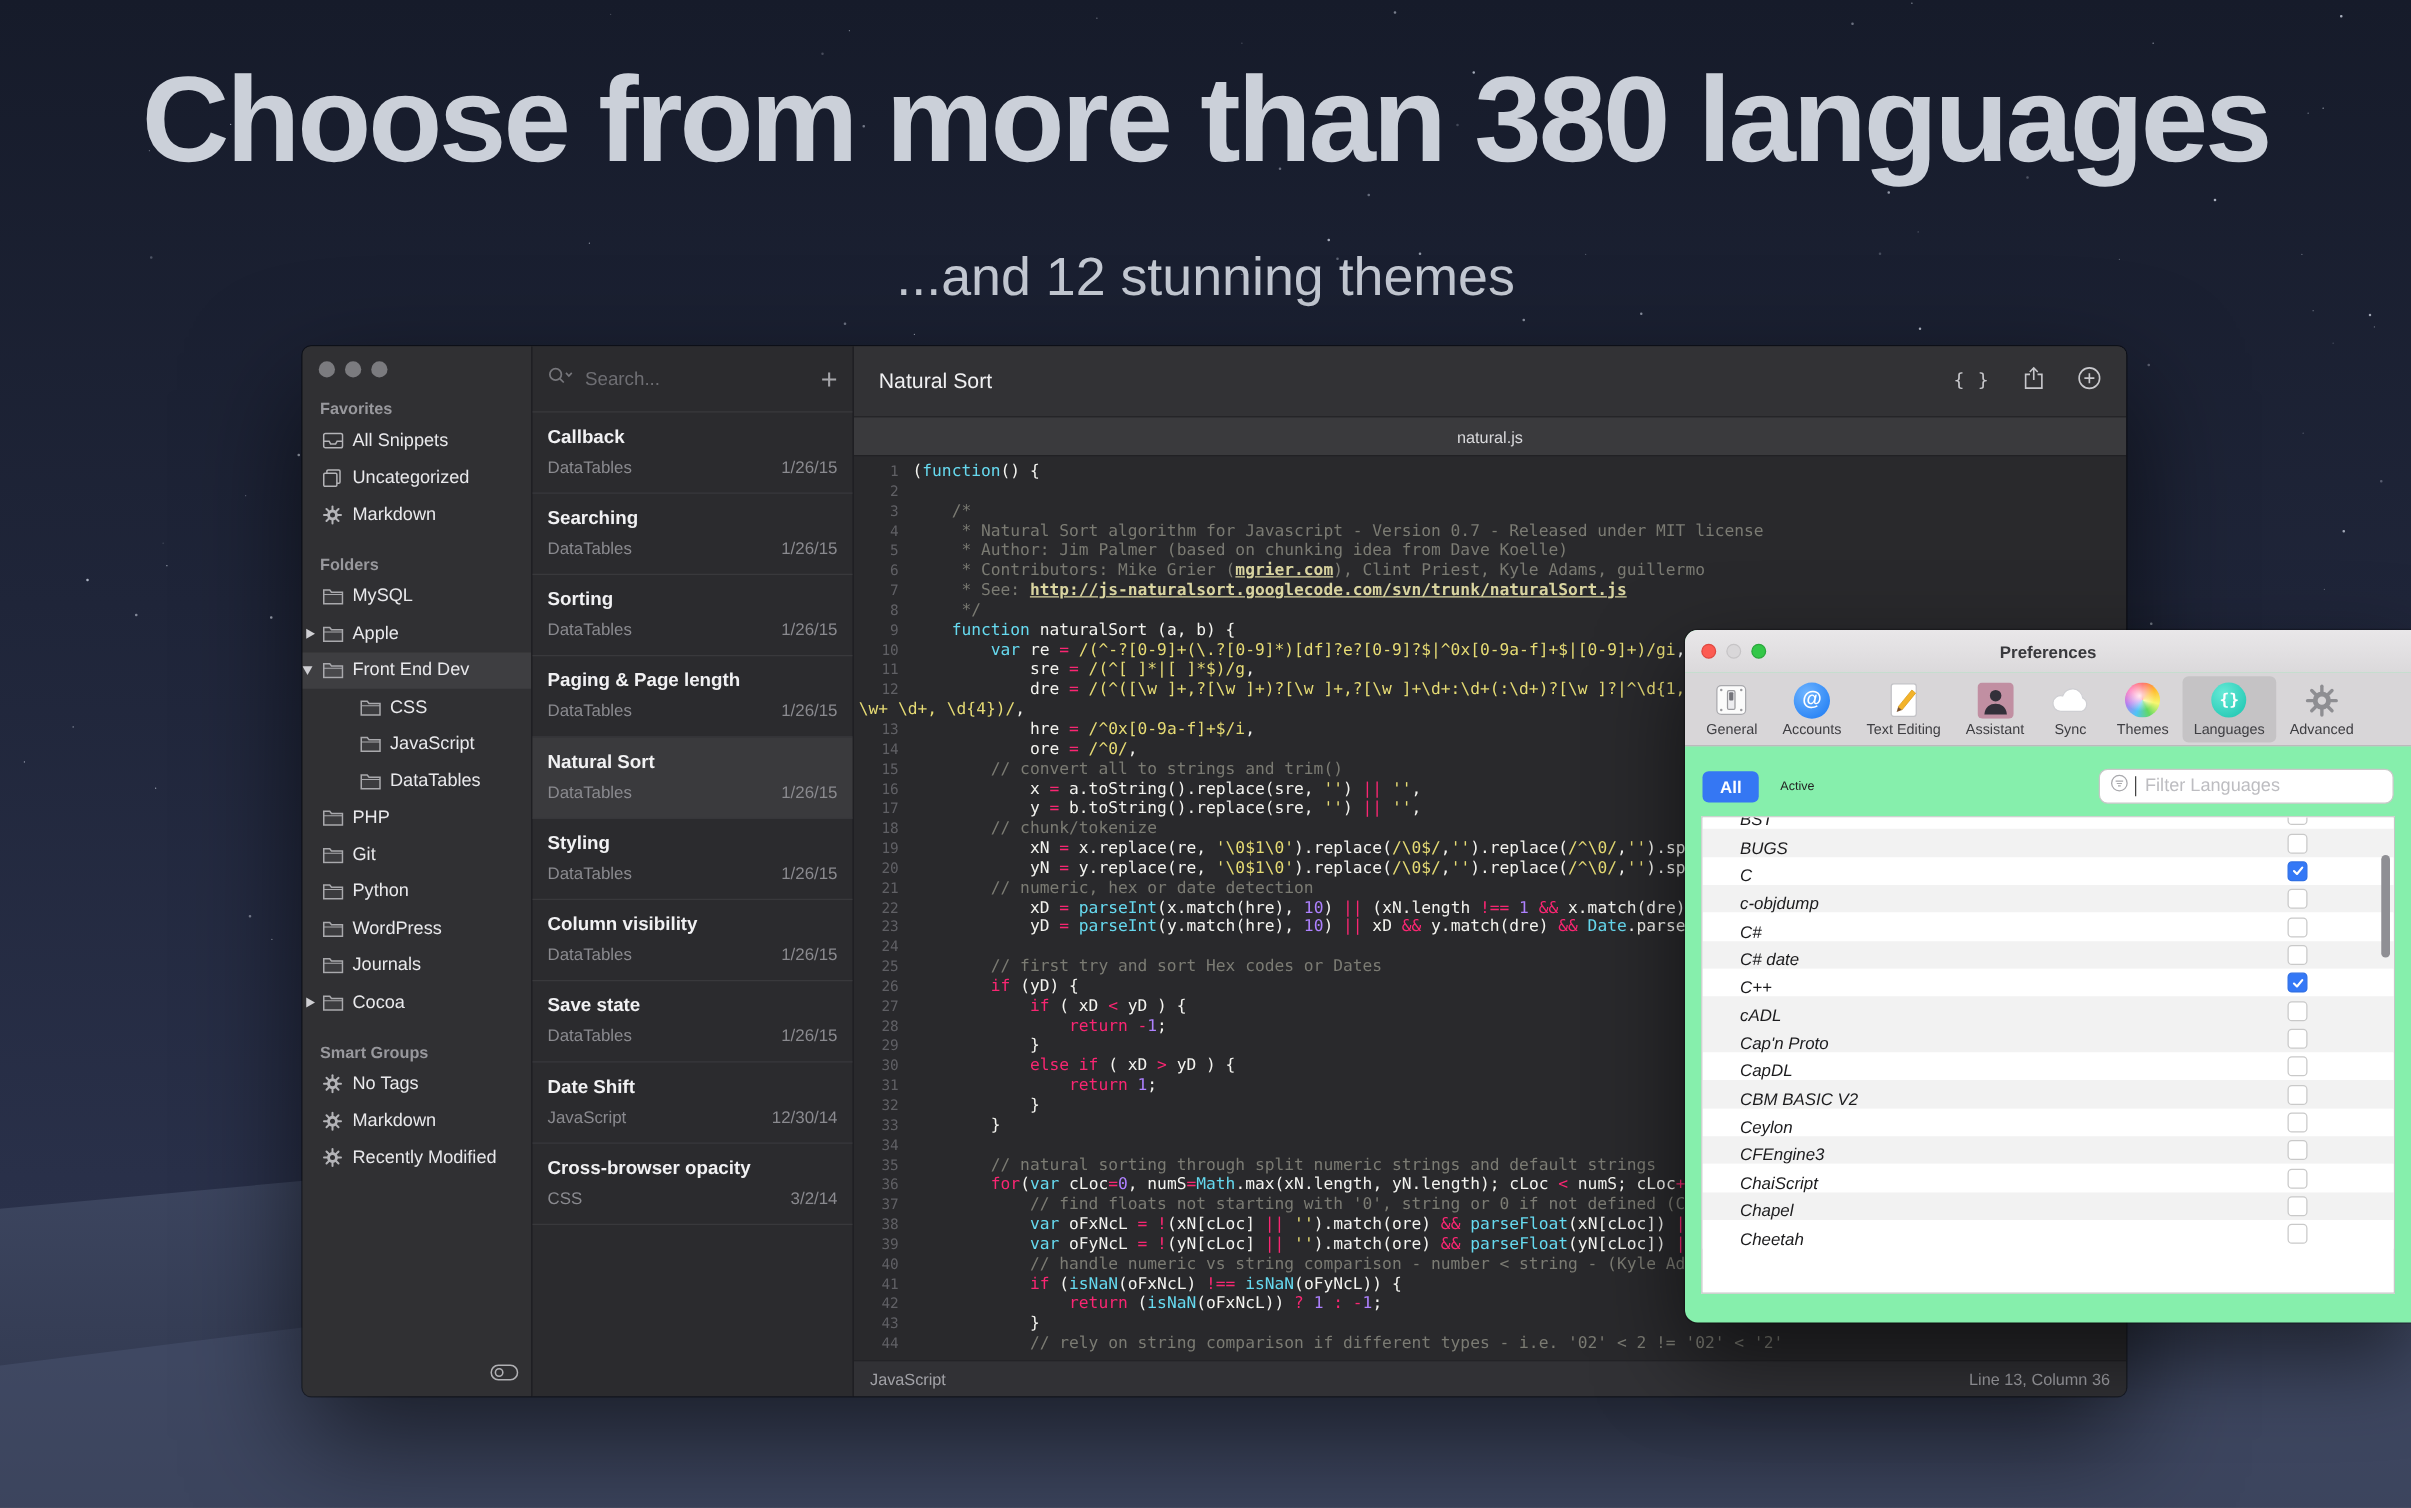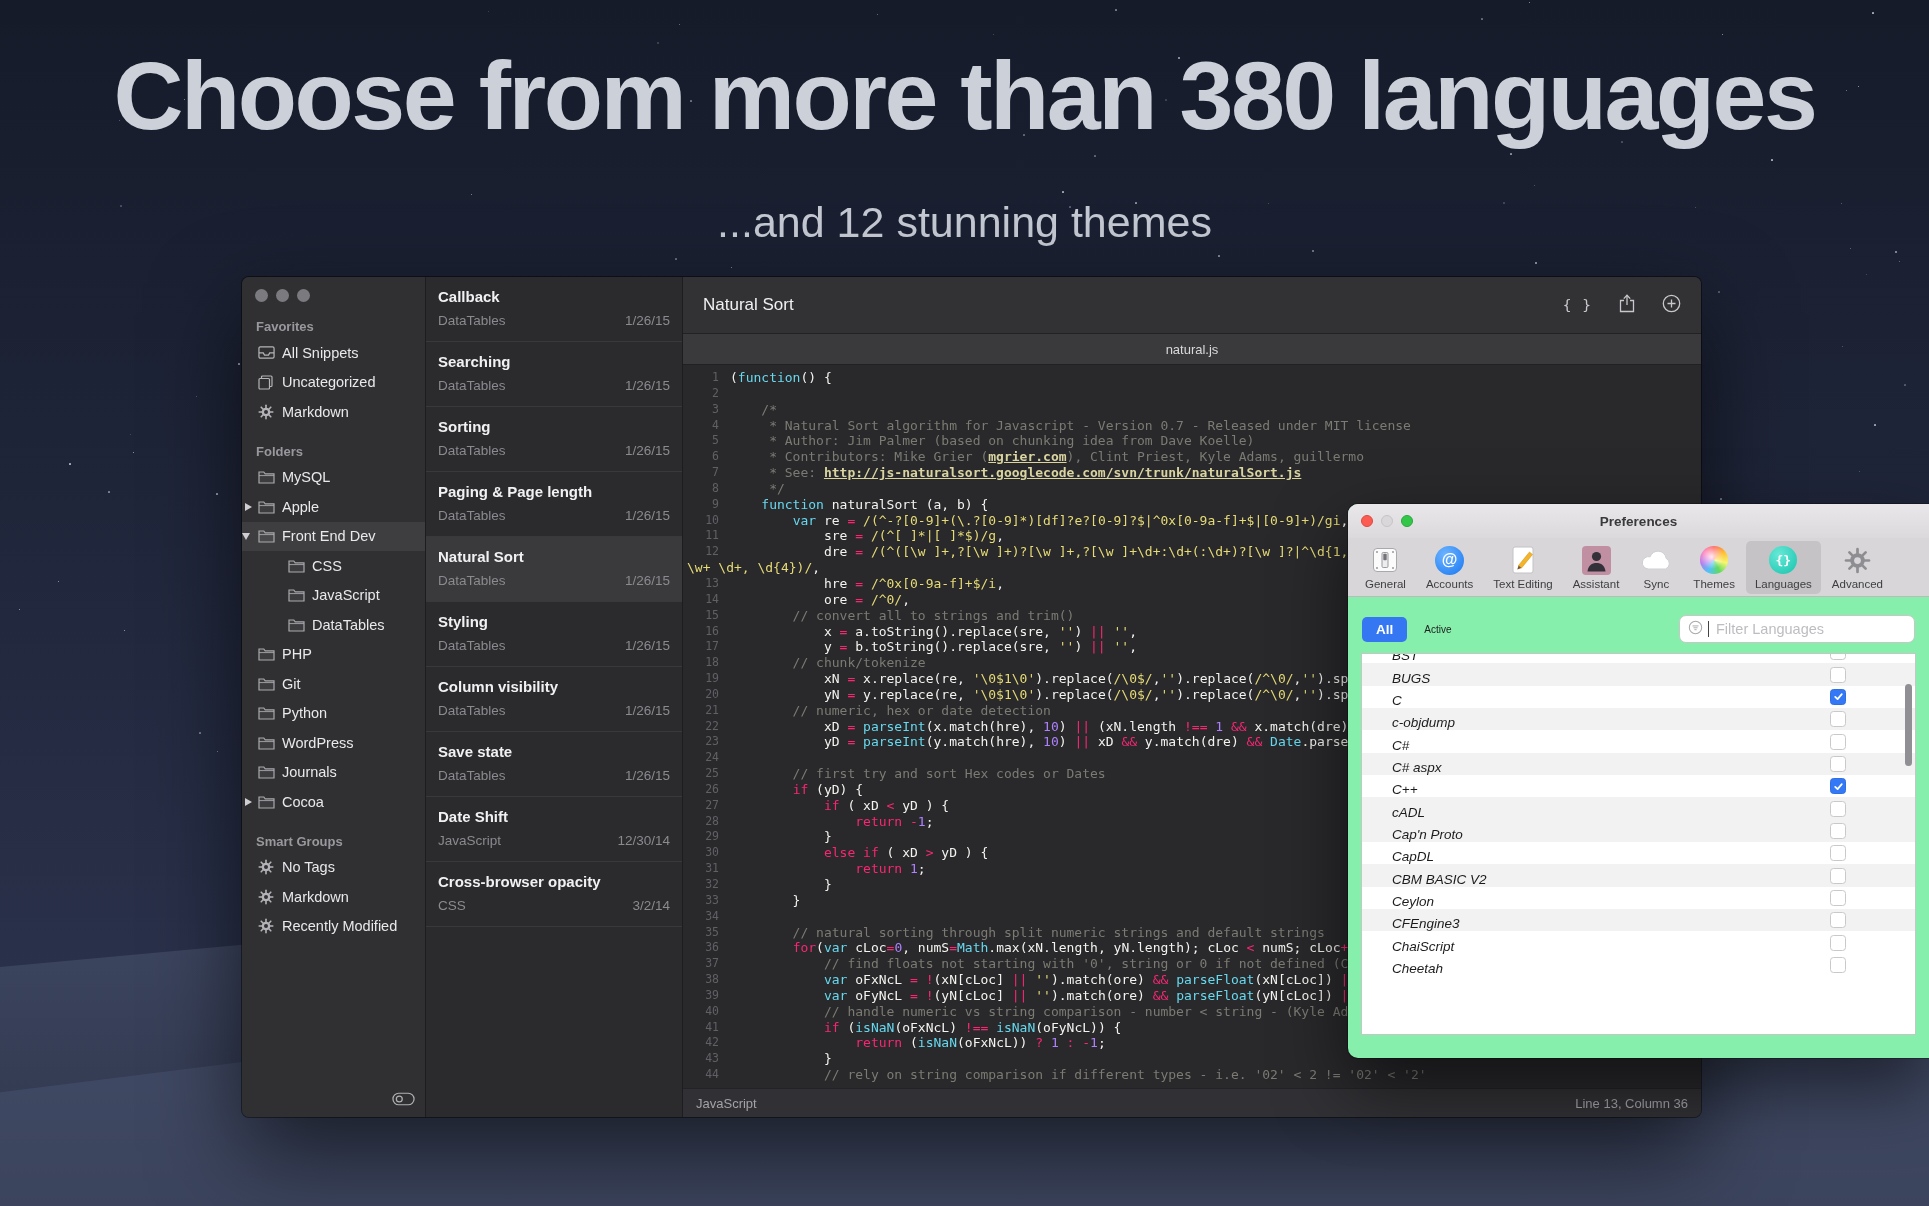--- a/index.html
+++ b/index.html
@@ -444,20 +444,29 @@
             <span>Recently Modified</span>
           </div>
         </div>
       <div class="sb-foot"><svg width="23" height="14" viewBox="0 0 24 14">
             <rect x="1" y="1" width="22" height="12" rx="6" fill="none" stroke="#b0b0b4" stroke-width="1.3"></rect>
             <circle cx="7.6" cy="7" r="3.1" fill="none" stroke="#b0b0b4" stroke-width="1.3"></circle>
           </svg></div>
     </div>
 
     <div class="middle">
+      <div class="search">
+        <span id="search-icon"><svg width="21" height="15" viewBox="0 0 21 15">
+              <circle cx="6.5" cy="6.5" r="4.6" fill="none" stroke="#77777c" stroke-width="1.4"></circle>
+              <line x1="9.9" y1="9.9" x2="13" y2="13" stroke="#77777c" stroke-width="1.4"></line>
+              <path d="M14.8 5.3 l2.3 2.6 2.3 -2.6" fill="none" stroke="#77777c" stroke-width="1.3"></path>
+            </svg></span>
+        <input placeholder="Search..." style="">
+        <span class="plus">+</span>
+      </div>
       <div id="snippet-rows">
           <div class="snrow">
             <div class="sn-title">Callback</div>
             <div class="sn-sub">
               <span>DataTables</span>
               <span>1/26/15</span>
             </div>
           </div>
           <div class="snrow">
             <div class="sn-title">Searching</div>
@@ -673,21 +682,21 @@
           </div>
           <div class="lrow alt">
             <span>c-objdump</span>
             <span class="cb"></span>
           </div>
           <div class="lrow">
             <span>C#</span>
             <span class="cb"></span>
           </div>
           <div class="lrow alt">
-            <span>C# aspx</span>
+            <span>C# date</span>
             <span class="cb"></span>
           </div>
           <div class="lrow">
             <span>C++</span>
             <span class="cb on">
               <svg width="11" height="11" viewBox="0 0 12 12">
                 <polyline points="2.4,6.4 5,8.9 9.6,3.4" fill="none" stroke="#fff" stroke-width="1.9" stroke-linecap="round" stroke-linejoin="round"></polyline>
               </svg>
             </span>
           </div>
@@ -712,20 +721,24 @@
             <span class="cb"></span>
           </div>
           <div class="lrow alt">
             <span>CFEngine3</span>
             <span class="cb"></span>
           </div>
           <div class="lrow">
             <span>ChaiScript</span>
             <span class="cb"></span>
           </div>
+          <div class="lrow alt">
+            <span>Chapel</span>
+            <span class="cb"></span>
+          </div>
           <div class="lrow">
             <span>Cheetah</span>
             <span class="cb"></span>
           </div>
         </div>
       <div class="thumb"></div>
     </div>
   </div>
 </div>
 

